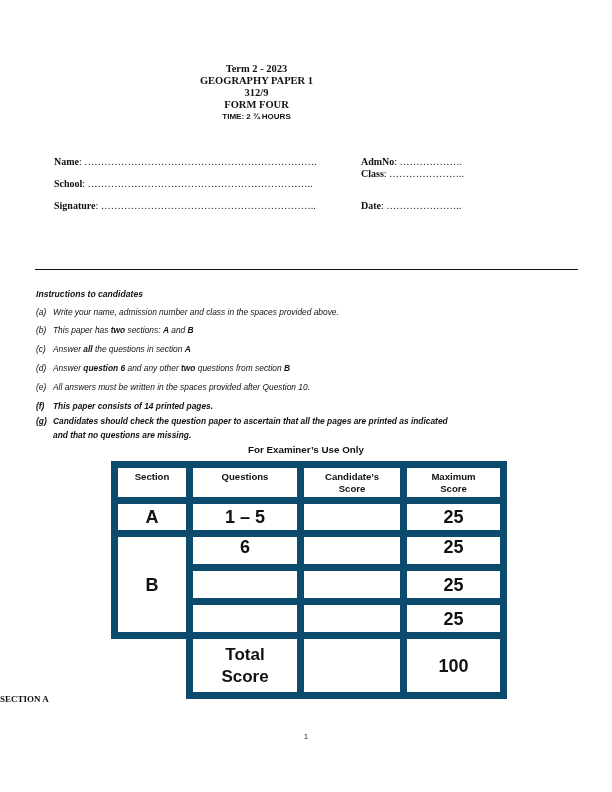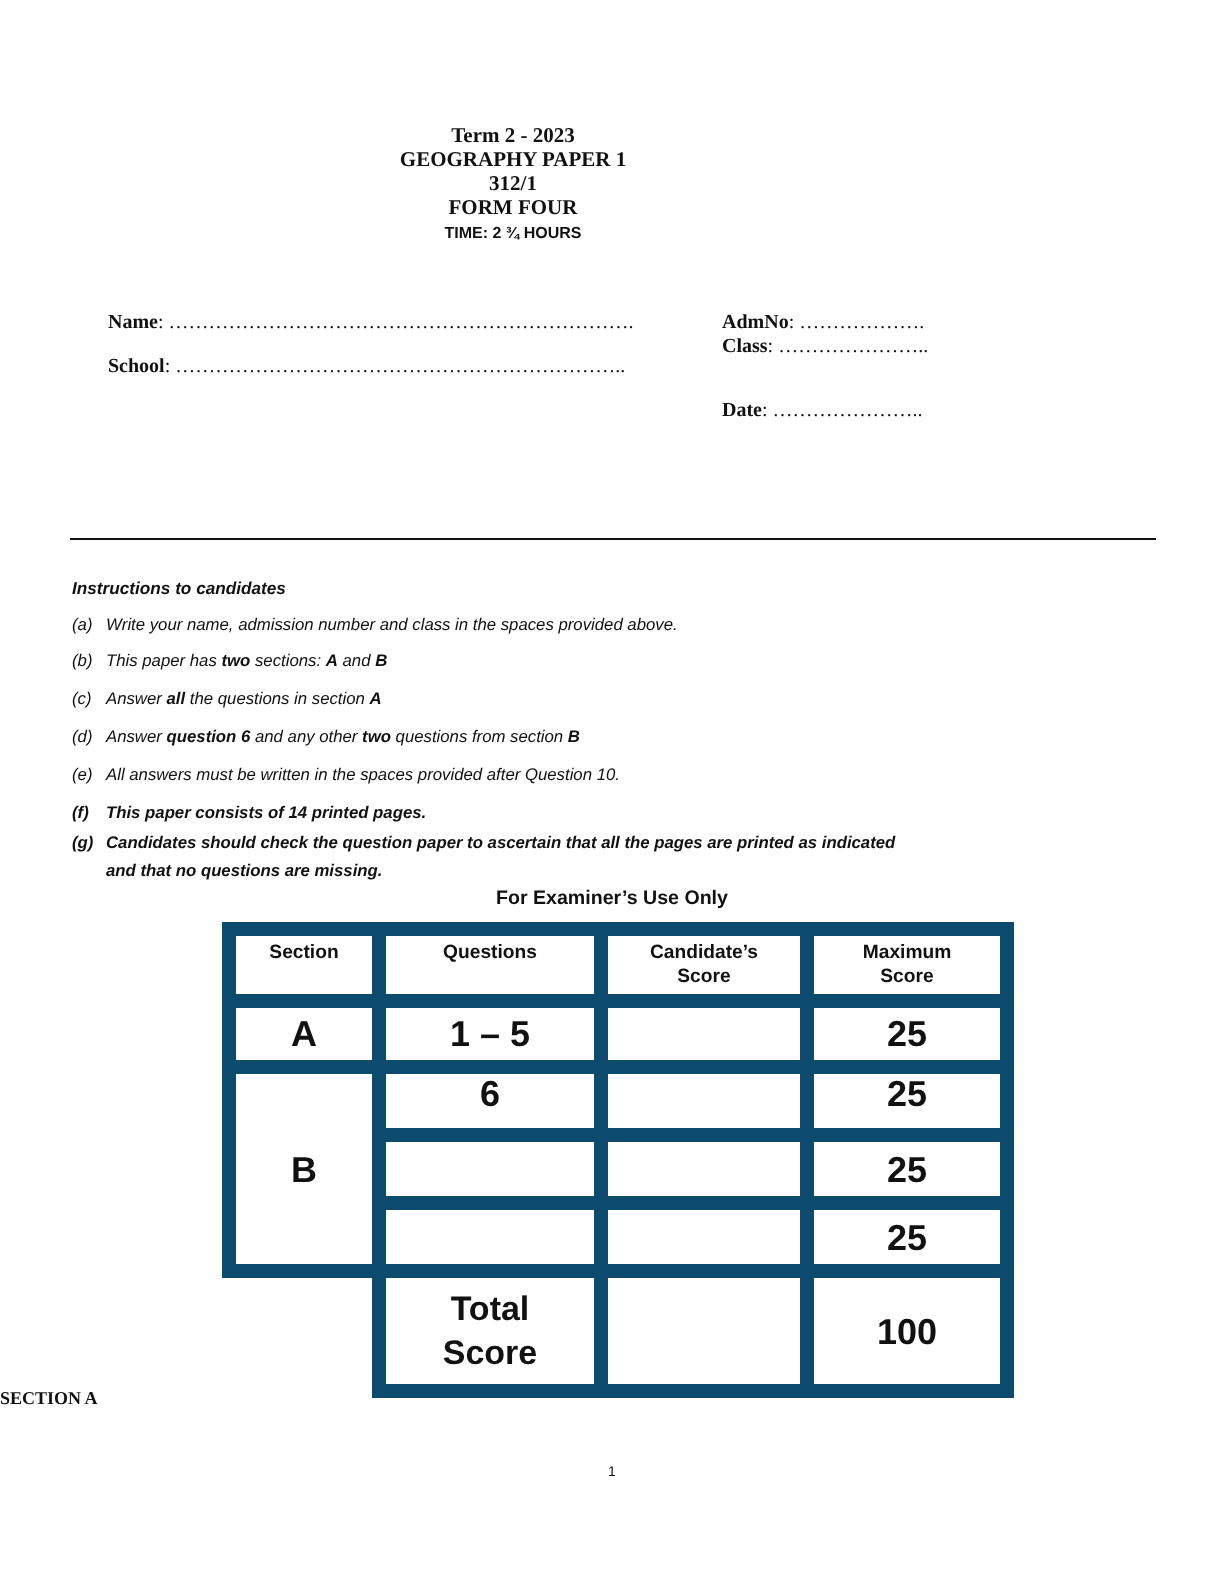--- a/index.html
+++ b/index.html
@@ -26,38 +26,41 @@
     .section-a { position: absolute; left: 0; width: 612px; top: 694px; text-align: left; font-family: "Liberation Serif", serif; font-weight: bold; font-size: 9px; line-height: 11px; }
     .page-num { position: absolute; left: 0; width: 612px; top: 732px; text-align: center; font-family: "Liberation Sans", sans-serif; font-size: 7px; line-height: 9px; }
   </style>
 </head>
 <body>
 
 <div class="page">
 
   <div class="hdr" style="top:63px;">Term 2 - 2023</div>
   <div class="hdr" style="top:75px;">GEOGRAPHY PAPER 1</div>
-  <div class="hdr" style="top:87px;">312/1</div>
+  <div class="hdr" style="top:87px;">312/9</div>
   <div class="hdr" style="top:99px;">FORM FOUR</div>
   <div class="hdr hdr-sans" style="top:111px;">TIME: 2 ¾ HOURS</div>
 
   <div class="field-row" style="top:156px;">
     <b>Name</b><span>: …………………………………………………………….</span>
   </div>
   <div class="field-right" style="top:156px;">
     <b>AdmNo</b><span>: ……………….</span>
   </div>
 
   <div class="field-row" style="top:178px;">
     <b>School</b><span>: …………………………………………………………..</span>
   </div>
   <div class="field-right" style="top:168px;">
     <b>Class</b><span>: …………………..</span>
   </div>
 
+  <div class="field-row" style="top:200px;">
+    <b>Signature</b><span>: ………………………………………………………..</span>
+  </div>
   <div class="field-right" style="top:200px;">
     <b>Date</b><span>: …………………..</span>
   </div>
 
   <div class="rule"></div>
 
   <div class="instr title" style="top:289px;">Instructions to candidates</div>
 
   <div class="instr" style="top:307px;">
     <span class="lbl">(a)</span><span>Write your name, admission number and class in the spaces provided above.</span>

